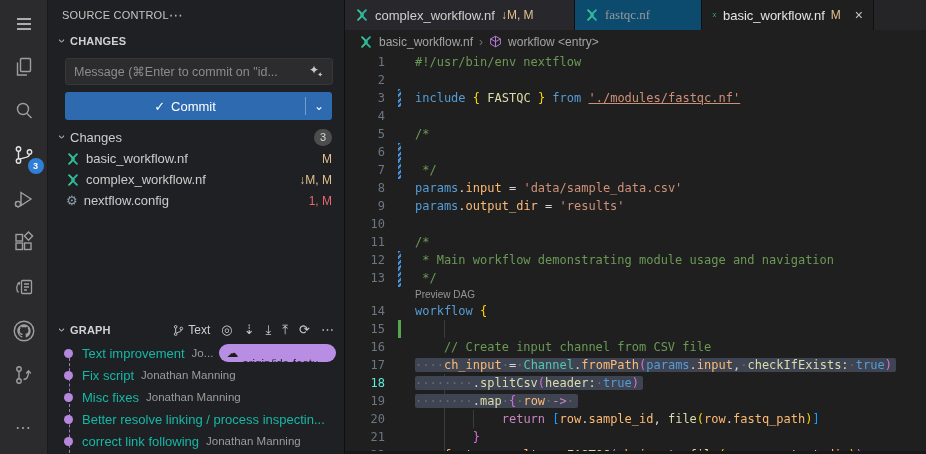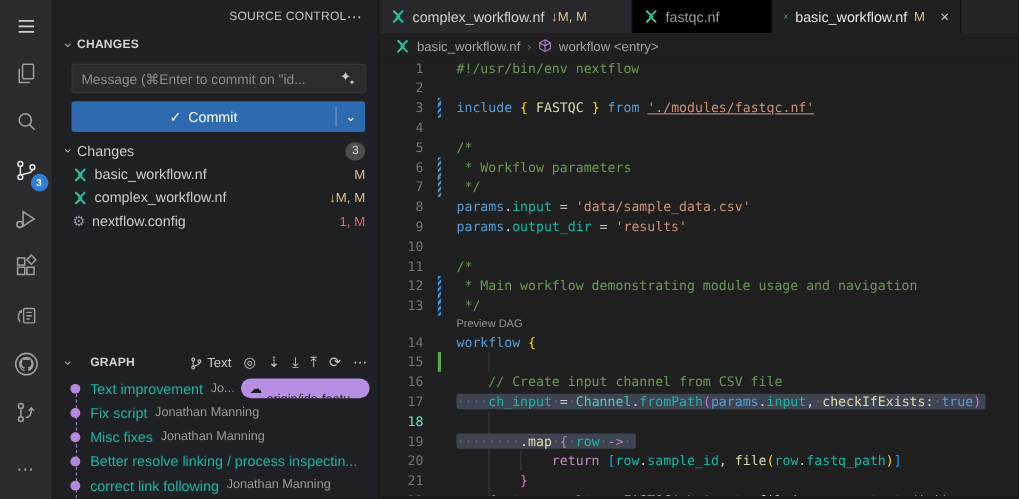--- a/index.html
+++ b/index.html
@@ -15,21 +15,21 @@
   .ab-menu { height:30px; margin-bottom:6px; }
   .ab-item svg { display:block; }
   .ab-badge { position:absolute; right:4px; bottom:3px; min-width:16px; height:16px; border-radius:8px;
               background:#2f7fd6; color:#fff; font-size:9px; font-weight:bold; display:flex;
               align-items:center; justify-content:center; padding:0 3px; }
   .ab-more { color:#9e9e9e; font-size:16px; letter-spacing:1px; margin-top:8px; }
 
   
   .sidebar { width:297px; flex:none; background:#1f2023; border-right:1px solid #0f0f0f;
              display:flex; flex-direction:column; font-size:13px; }
-  .sb-header { height:30px; flex:none; display:flex; align-items:center; justify-content:flex-end;
+  .sb-header { height:30px; flex:none; display:flex; align-items:center; justify-content:flex-start;
                padding:0 14px 0 14px; }
   .sb-title { font-size:11px; color:#c5c5c5; letter-spacing:.2px; }
   .sb-more { color:#b9b9b9; font-size:14px; letter-spacing:1px; cursor:pointer; }
   .chev { display:inline-block; transform:rotate(90deg); color:#b0b0b0; font-size:13px; width:12px;
           text-align:center; line-height:12px; }
   .sec-hdr { height:22px; flex:none; display:flex; align-items:center; padding:0 8px 0 8px; gap:2px; }
   .sec-label { font-size:11px; font-weight:bold; color:#d2d2d2; letter-spacing:.2px; }
 
   .msg-wrap { margin:6px 12px 0 17px; height:27px; flex:none; position:relative; }
   .msg-input { width:268px; height:27px; background:#2c2c2e; border:1px solid #37373a; border-radius:3px;
@@ -54,21 +54,21 @@
   .file-row { height:21px; flex:none; display:flex; align-items:center; padding:0 12px 0 18px; gap:6px;
               cursor:pointer; }
   .file-name { color:#cccccc; white-space:nowrap; overflow:hidden; }
   .file-status { margin-left:auto; font-size:12px; white-space:nowrap; }
   .st-modified { color:#e2c08d; }
   .st-error { color:#e5696a; }
   .gear-glyph { color:#8f9cad; font-size:13px; line-height:13px; }
 
   .sb-spacer { flex:1; }
 
-  .graph-hdr { height:24px; flex:none; display:flex; align-items:center; padding:0 10px 0 8px; gap:14px; }
+  .graph-hdr { height:24px; flex:none; display:flex; align-items:center; padding:0 10px 0 8px; gap:2px; }
   .graph-actions { margin-left:auto; display:flex; align-items:center; gap:11px; color:#c9c9c9; }
   .ga { font-size:13px; cursor:pointer; line-height:14px; }
   .ga-auto { display:flex; align-items:center; gap:3px; font-size:12px; color:#cccccc; cursor:pointer; }
   .graph-list { flex:none; position:relative; padding-bottom:2px; }
   .graph-line { position:absolute; left:21px; top:16px; bottom:-4px; width:0;
                 border-left:1px dashed #9d7bc8; }
   .commit-row { height:22px; display:flex; align-items:center; padding:0 8px 0 16px; position:relative;
                 cursor:pointer; }
   .commit-dot { width:9px; height:9px; border-radius:50%; background:#b587dd; flex:none; margin-right:9px;
                 position:relative; z-index:1; }
@@ -105,21 +105,21 @@
   .gbar.mod { background:repeating-linear-gradient(135deg,#4a90d9 0 2px, rgba(74,144,217,.15) 2px 4px); }
   .gbar.add { background:#56a64b; }
   .ltext { white-space:pre; position:relative; z-index:1; }
   .guide { position:absolute; top:0; bottom:0; width:1px; background:#3c3c40; z-index:0; }
   .sel { background:#3f4452; border-radius:2px; padding-right:4px; }
   .lens-row { height:15px; line-height:15px; padding-left:70px; font-size:10px; color:#969696;
               font-family:Liberation Sans, sans-serif; cursor:pointer; }
   .bottom-strip { height:3px; background:#191919; }
 
   .tok-tx { color:#d4d4d4; } .tok-cm { color:#6a9955; } .tok-kw { color:#569cd6; }
-  .tok-pr { color:#14b8a6; } .tok-cls { color:#4ec9b0; } .tok-fn { color:#dcdcaa; }
+  .tok-pr { color:#fdba74; } .tok-cls { color:#4ec9b0; } .tok-fn { color:#dcdcaa; }
   .tok-str { color:#ce9178; } .tok-pk { color:#d670d6; } .tok-gd { color:#ffd700; }
   .tok-bl { color:#179fff; } .tok-mg { color:#c586c0; } .tok-ws { color:#6b6b76; }
   .tok-b { font-weight:normal; } .tok-u { text-decoration:underline; }
 </style>
 </head>
 <body>
 
 <div class="app">
 
   <div class="activitybar">
@@ -311,21 +311,21 @@
   <div class="editor">
     <div class="tabbar" id="tab-bar">
         <div class="tab" style="background: rgb(40, 40, 44); width: 230px;">
           <svg width="14" height="14" viewBox="0 0 16 16">
             <path d="M3.5 2.5 9 8 3.5 13.5" stroke="#3dc38c" stroke-width="2.2" fill="none" stroke-linecap="round"></path>
             <path d="M12.5 2.5 7 8 12.5 13.5" stroke="#2bb5a0" stroke-width="2.2" fill="none" stroke-linecap="round"></path>
           </svg>
           <span class="tname" style="color: rgb(207, 207, 207);">complex_workflow.nf</span>
           <span class="tstatus">↓M, M</span>
         </div>
-        <div class="tab" style="background: #000000; width: 127px;">
+        <div class="tab" style="background: #0c4a6e; width: 127px; font-family: Liberation Serif, serif;">
           <svg width="14" height="14" viewBox="0 0 16 16">
             <path d="M3.5 2.5 9 8 3.5 13.5" stroke="#3dc38c" stroke-width="2.2" fill="none" stroke-linecap="round"></path>
             <path d="M12.5 2.5 7 8 12.5 13.5" stroke="#2bb5a0" stroke-width="2.2" fill="none" stroke-linecap="round"></path>
           </svg>
           <span class="tname" style="color: rgb(154, 154, 154);">fastqc.nf</span>
         </div>
         <div class="tab" style="background: rgb(31, 31, 31); width: 172px;">
           <svg width="14" height="14" viewBox="0 0 16 16">
             <path d="M3.5 2.5 9 8 3.5 13.5" stroke="#3dc38c" stroke-width="2.2" fill="none" stroke-linecap="round"></path>
             <path d="M12.5 2.5 7 8 12.5 13.5" stroke="#2bb5a0" stroke-width="2.2" fill="none" stroke-linecap="round"></path>
@@ -381,21 +381,20 @@
           <div class="gutter">
             <span class="lnum">5</span>
           </div>
           <div class="ltext"><span class="tok-cm">/*</span></div>
         </div>
         <div class="code-row">
           <div class="gutter">
             <span class="lnum">6</span>
             <span class="gbar mod"></span>
           </div>
-          <div class="ltext"><span class="tok-cm"> * Workflow parameters</span></div>
         </div>
         <div class="code-row">
           <div class="gutter">
             <span class="lnum">7</span>
             <span class="gbar mod"></span>
           </div>
           <div class="ltext"><span class="tok-cm"> */</span></div>
         </div>
         <div class="code-row">
           <div class="gutter">
@@ -460,20 +459,21 @@
           <div class="gutter">
             <span class="lnum">17</span>
           </div>
           <div class="ltext"><span class="sel"><span class="tok-ws">····</span><span class="tok-pr">ch_input</span><span class="tok-ws">·</span><span class="tok-tx">=</span><span class="tok-ws">·</span><span class="tok-cls">Channel</span><span class="tok-tx">.</span><span class="tok-pr">fromPath</span><span class="tok-pk">(</span><span class="tok-kw tok-b">params</span><span class="tok-tx">.</span><span class="tok-pr">input</span><span class="tok-tx">,</span><span class="tok-ws">·</span><span class="tok-fn">checkIfExists:</span><span class="tok-ws">·</span><span class="tok-kw">true</span><span class="tok-pk">)</span></span></div>
         </div>
         <div class="code-row">
           <span class="guide" style="left: 98.8px;"></span>
           <div class="gutter">
             <span class="lnum active">18</span>
           </div>
+          <div class="ltext"><span class="sel"><span class="tok-ws">········</span><span class="tok-tx">.</span><span class="tok-fn">splitCsv</span><span class="tok-pk">(</span><span class="tok-fn">header:</span><span class="tok-ws">·</span><span class="tok-kw">true</span><span class="tok-pk">)</span></span></div>
         </div>
         <div class="code-row">
           <span class="guide" style="left: 98.8px;"></span>
           <div class="gutter">
             <span class="lnum">19</span>
           </div>
           <div class="ltext"><span class="sel"><span class="tok-ws">········</span><span class="tok-tx">.</span><span class="tok-fn">map</span><span class="tok-ws">·</span><span class="tok-pk">{</span><span class="tok-ws">·</span><span class="tok-pr">row</span><span class="tok-ws">·</span><span class="tok-mg">-&gt;</span><span class="tok-ws">·</span></span></div>
         </div>
         <div class="code-row">
           <span class="guide" style="left: 98.8px;"></span>

